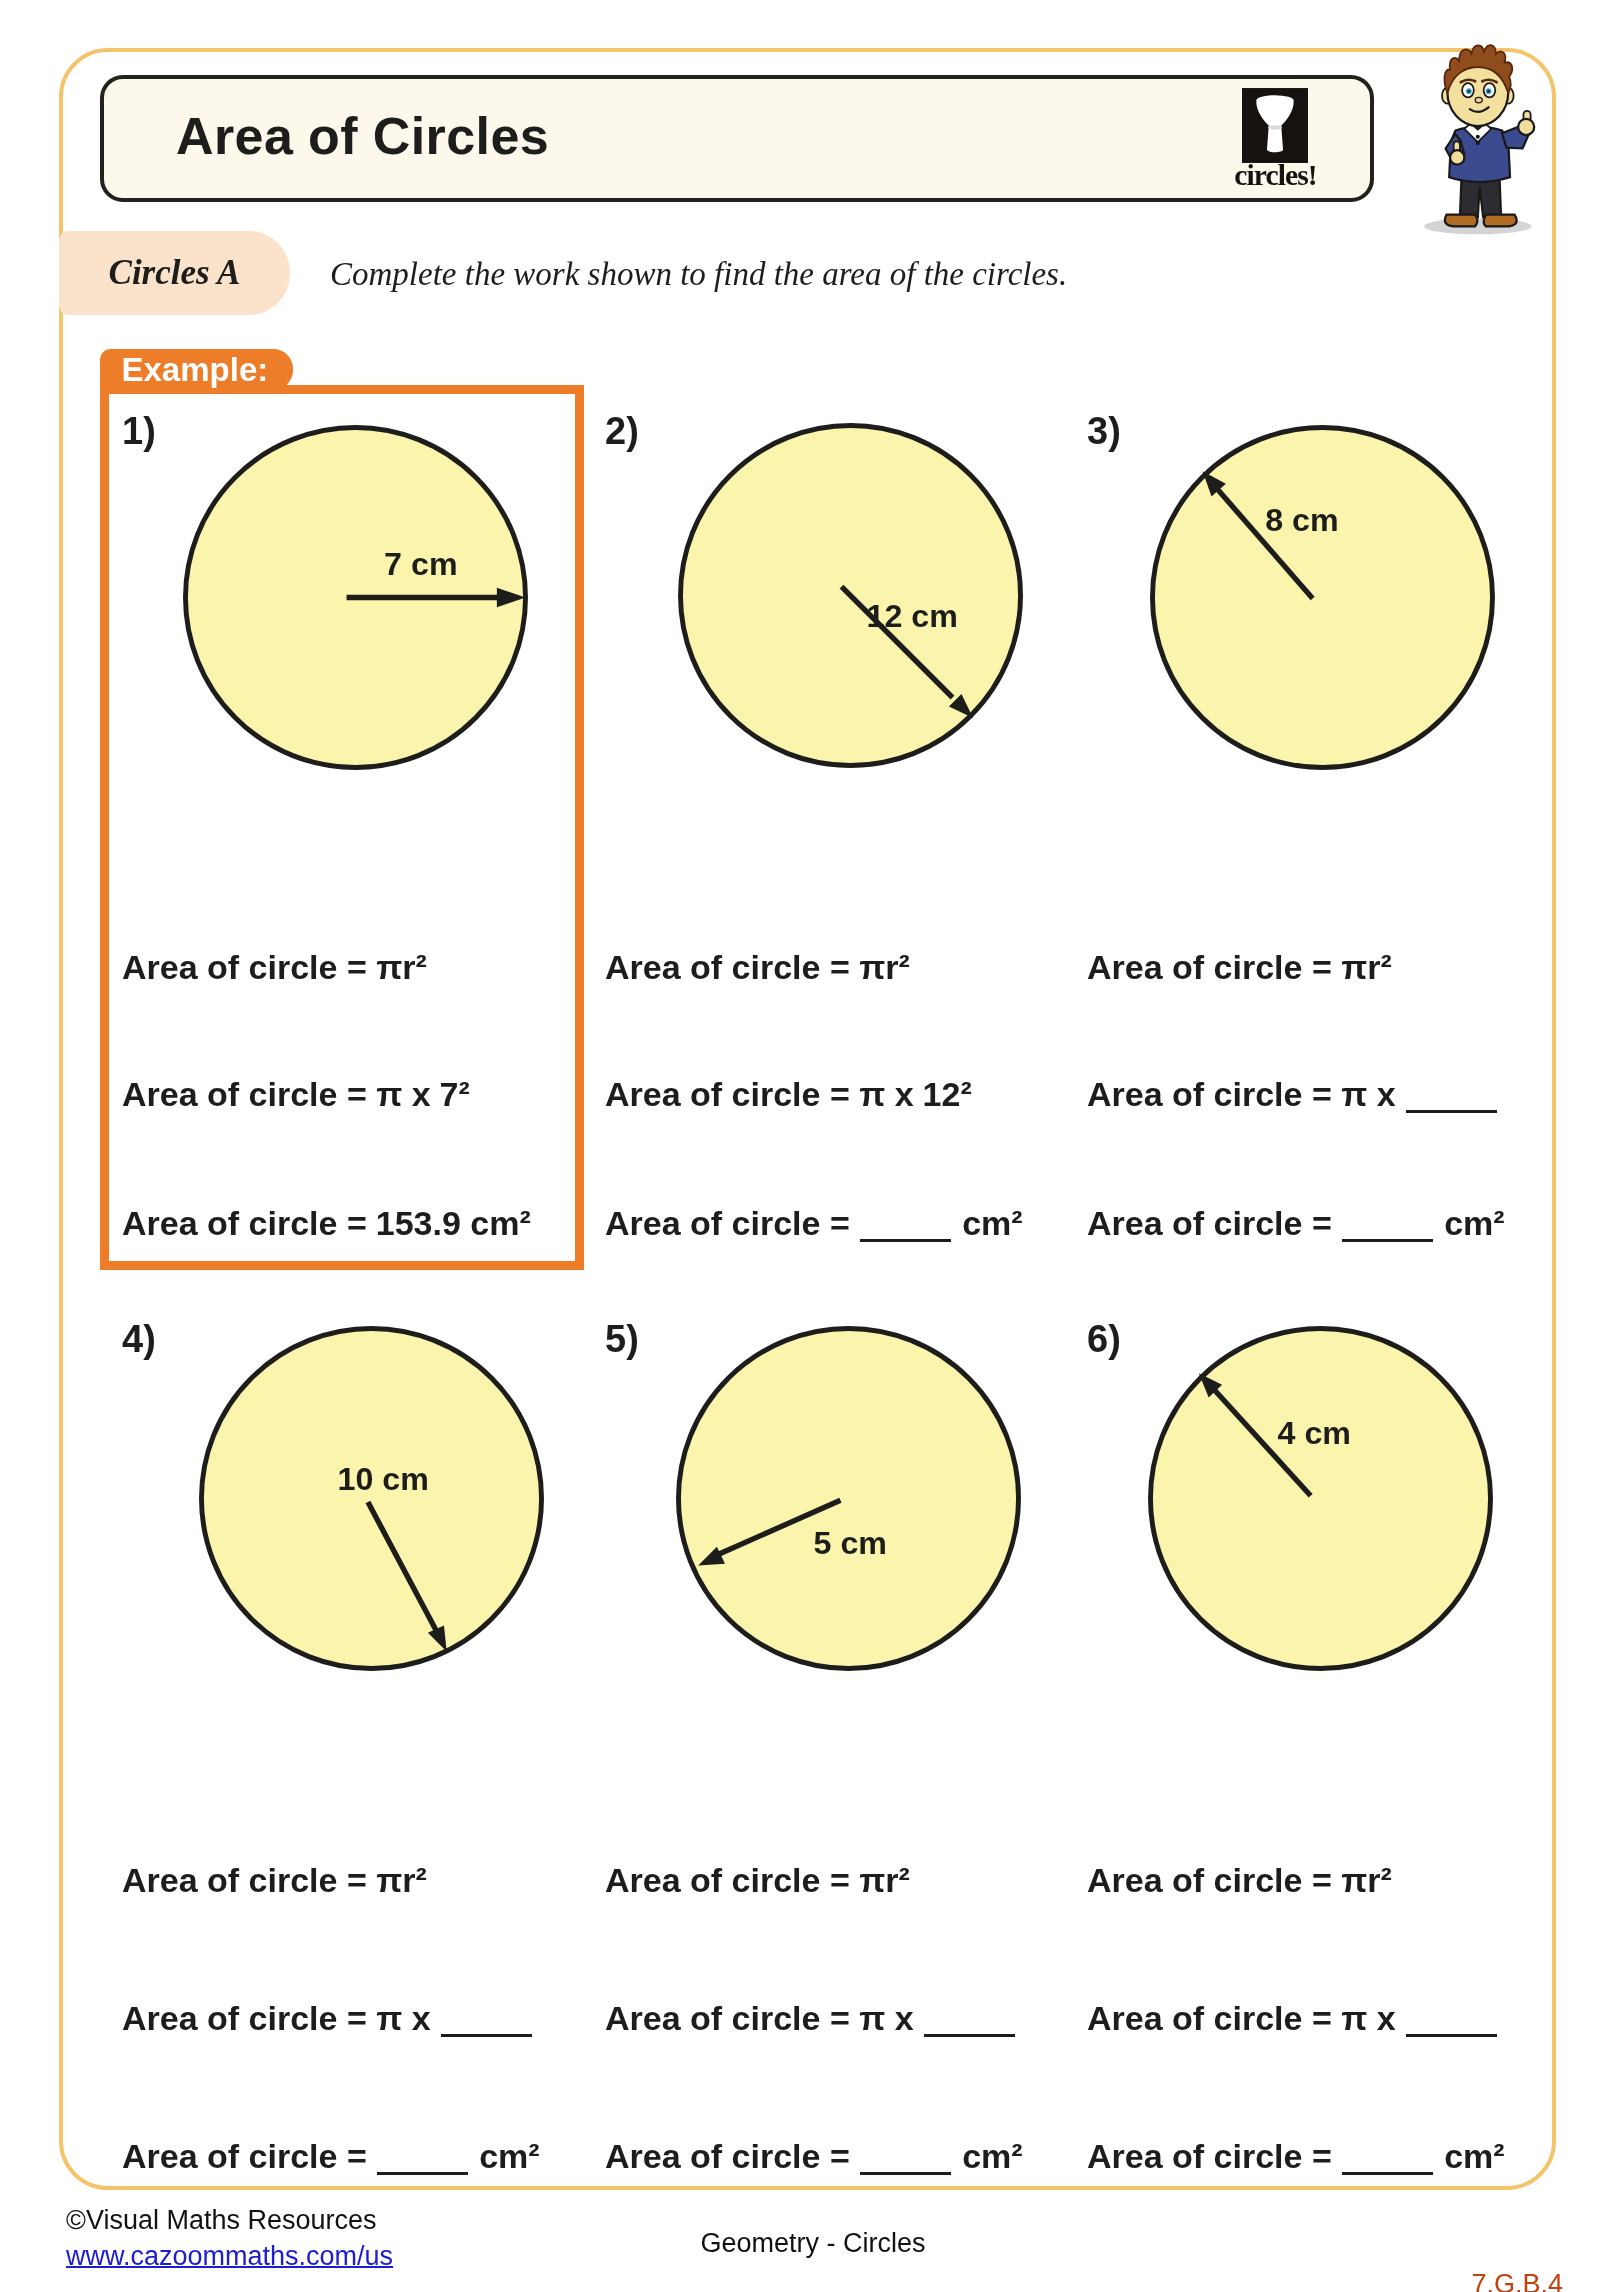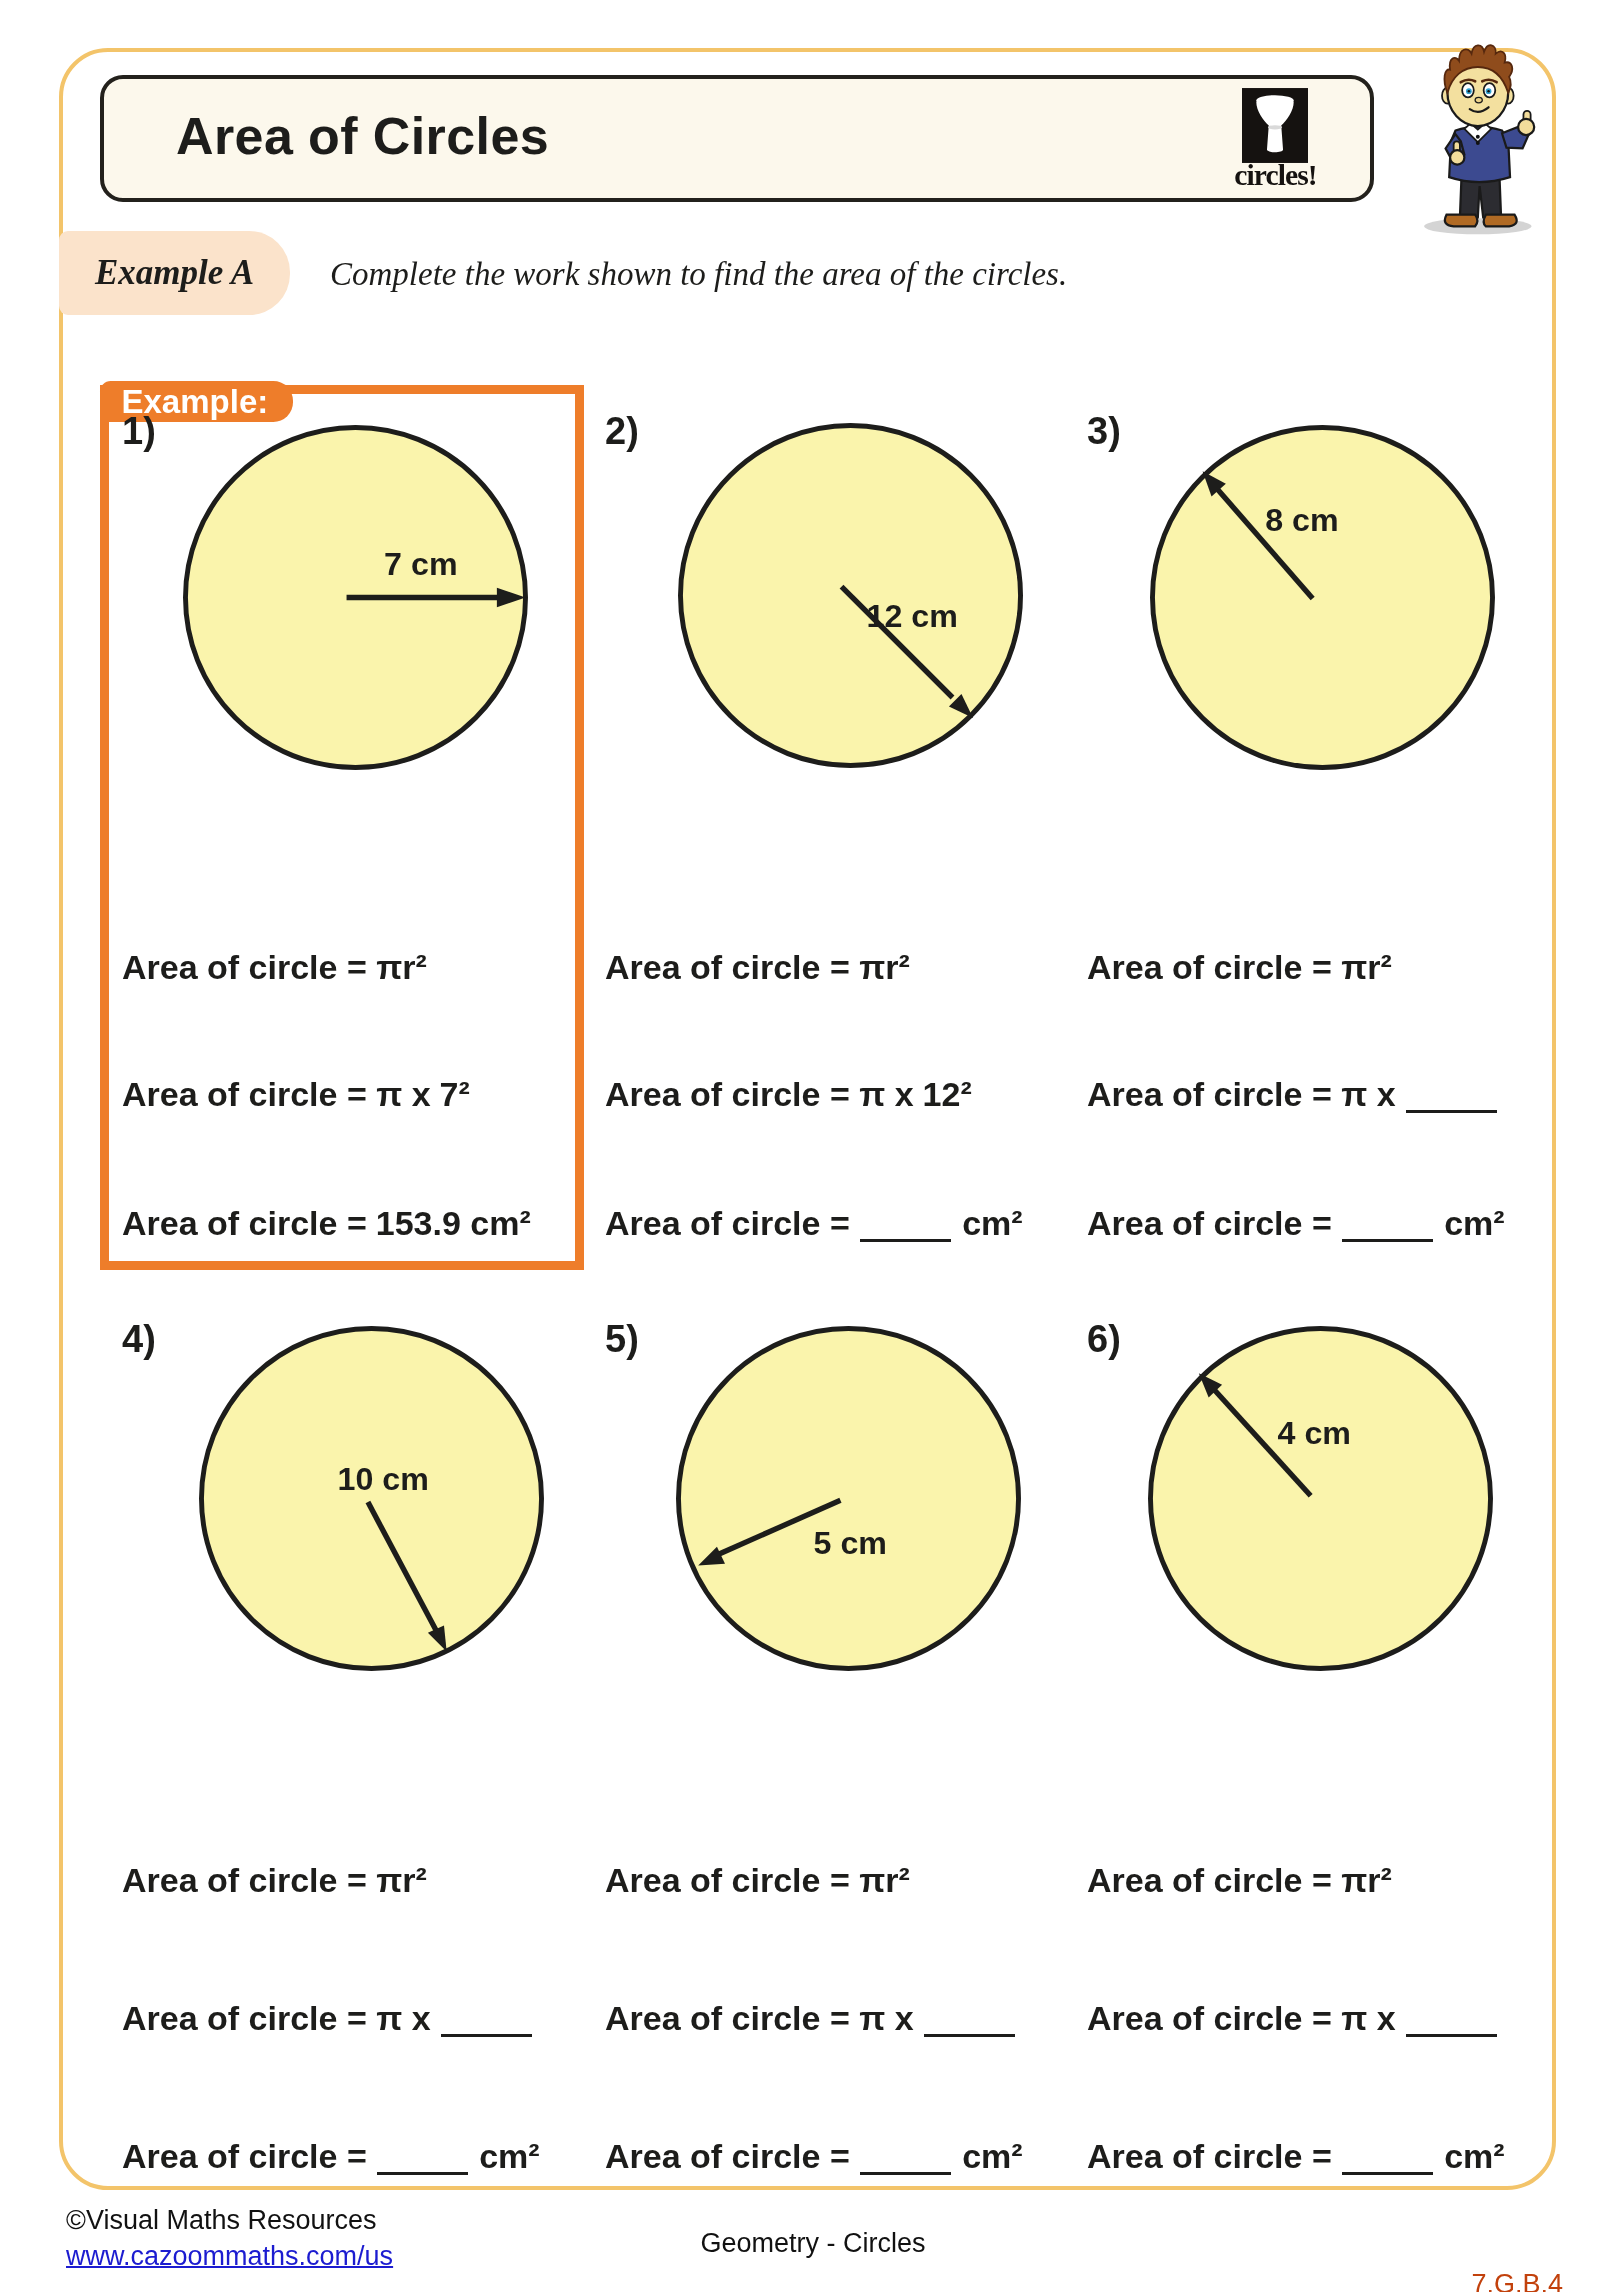--- a/index.html
+++ b/index.html
@@ -49,21 +49,21 @@
   }
 
   
   .example-box{
     left:100px;top:385px;width:484px;height:885px;box-sizing:border-box;
     border:9px solid #EE7D2A;background:transparent;
   }
   .example-tab{
     left:100px;top:349px;height:41px;padding:0 25px 0 21.5px;
     background:#EE7D2A;border-radius:10.7px 19.7px 19.7px 0;
-    color:#ffffff;font-weight:700;font-size:33px;line-height:41px;white-space:nowrap;margin-top:32px;
+    color:#ffffff;font-weight:700;font-size:33px;line-height:41px;white-space:nowrap;
   }
 
   .problem-number{font-size:38px;font-weight:700;color:#1d1d1b;white-space:nowrap;}
   .circle-fig{overflow:visible;}
   .circle-fig text{
     font-family:"Liberation Sans",sans-serif;font-weight:700;font-size:36px;fill:#1d1d1b;
   }
 
   .work{
     font-size:34px;font-weight:700;color:#1d1d1b;white-space:nowrap;text-align:right;
@@ -136,21 +136,21 @@
   <circle cx="87" cy="56" r="3.2" fill="#2f9fd0"></circle>
   <circle cx="109" cy="56" r="3.2" fill="#2f9fd0"></circle>
   <circle cx="87" cy="56" r="1.4" fill="#111"></circle>
   <circle cx="109" cy="56" r="1.4" fill="#111"></circle>
 
   <ellipse cx="98" cy="66" rx="4" ry="3" fill="#ecd28a" stroke="#1a1a1a" stroke-width="1.5"></ellipse>
   <path d="M88,76 Q98,83 109,74" stroke="#1a1a1a" stroke-width="2.5" fill="none" stroke-linecap="round"></path>
 </svg>
 
 <div class="abs section-badge">
-  <span class="section-label">Example A</span>
+  <span class="section-label">Circles A</span>
 </div>
 <div class="abs instruction">Complete the work shown to find the area of the circles.</div>
 
 <div class="abs example-box"></div>
 <div class="abs example-tab">Example:</div>
 
 <div class="abs problem-number" style="left:122px;top:410px">1)</div>
 <svg class="abs circle-fig" style="left:181px;top:423px" width="349" height="349" viewBox="0 0 390 390">
   <circle cx="195" cy="195" r="190" fill="#FAF4AC" stroke="#1d1d1b" stroke-width="5.5"></circle>
   <g stroke="#1d1d1b" stroke-width="6">

